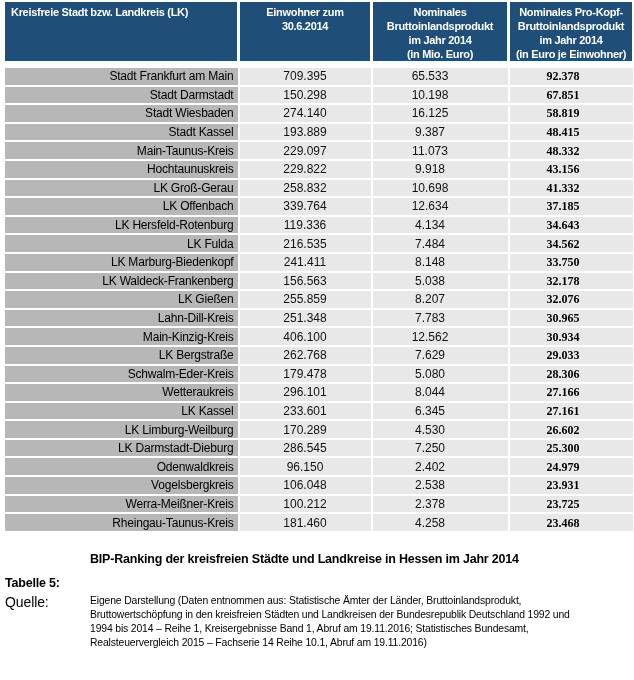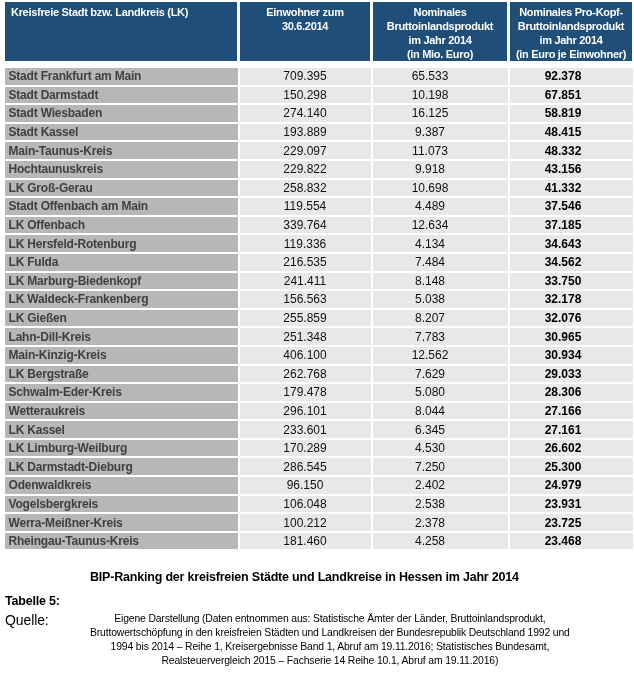--- a/index.html
+++ b/index.html
@@ -55,34 +55,34 @@
     font-size: 12px;
     height: 16.6px;
     padding: 0 4px;
     line-height: 16px;
     vertical-align: middle;
     overflow: hidden;
     white-space: nowrap;
   }
   td.name {
     background: #B7B7B7;
-    font-weight: bold;
+    font-weight: normal;
     letter-spacing: -0.2px;
-    text-align: left;
+    text-align: right;
     padding-left: 5px;
-    color: #404040;
+    color: #000000;
   }
   td.num {
     background: #E8E8E8;
     text-align: center;
     color: #111;
   }
   td.num.v2 { padding-right: 4px; margin-top: 32px; }
   td.num.v3 { padding-right: 24px; }
-  td.num.v4 { padding-right: 20px; font-weight: bold; color: #000; }
+  td.num.v4 { padding-right: 20px; font-weight: bold; color: #000; font-family: Liberation Serif, serif; }
 
   .footer {
     margin-top: 7px;
     padding-left: 3px;
   }
   .caption-row {
     display: flex;
     align-items: flex-start;
   }
   .caption-row .label {
@@ -108,21 +108,21 @@
     width: 85px;
     flex: 0 0 85px;
     font-size: 14px;
     letter-spacing: -0.1px;
   }
   .source-row .src-lines {
     font-size: 10.4px;
     line-height: 14px;
     letter-spacing: -0.15px;
   }
-  .source-row .src-lines div { white-space: nowrap; text-align: center; }
+  .source-row .src-lines div { white-space: nowrap; }
 </style>
 </head>
 <body>
 
 <div class="page">
 
   <table class="bip">
     <colgroup>
       <col class="c1">
         <col class="c2">
@@ -195,26 +195,20 @@
       <td class="num v4">43.156</td>
     </tr>
 
     <tr>
       <td class="name">LK Groß-Gerau</td>
       <td class="num v2">258.832</td>
       <td class="num v3">10.698</td>
       <td class="num v4">41.332</td>
     </tr>
 
-    <tr>
-      <td class="name">Stadt Offenbach am Main</td>
-      <td class="num v2">119.554</td>
-      <td class="num v3">4.489</td>
-      <td class="num v4">37.546</td>
-    </tr>
 
     <tr>
       <td class="name">LK Offenbach</td>
       <td class="num v2">339.764</td>
       <td class="num v3">12.634</td>
       <td class="num v4">37.185</td>
     </tr>
 
     <tr>
       <td class="name">LK Hersfeld-Rotenburg</td>

